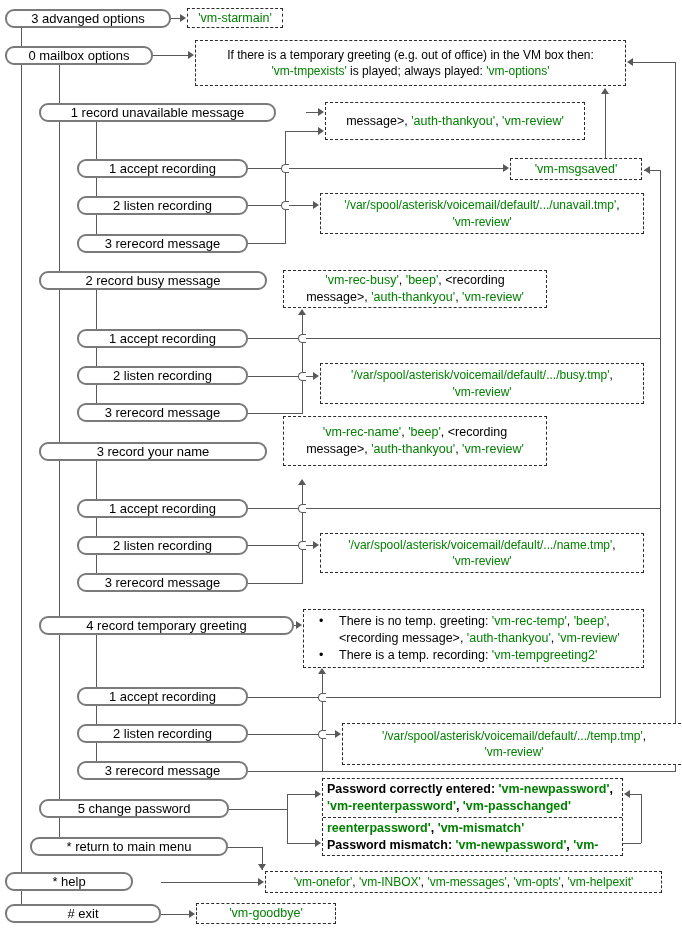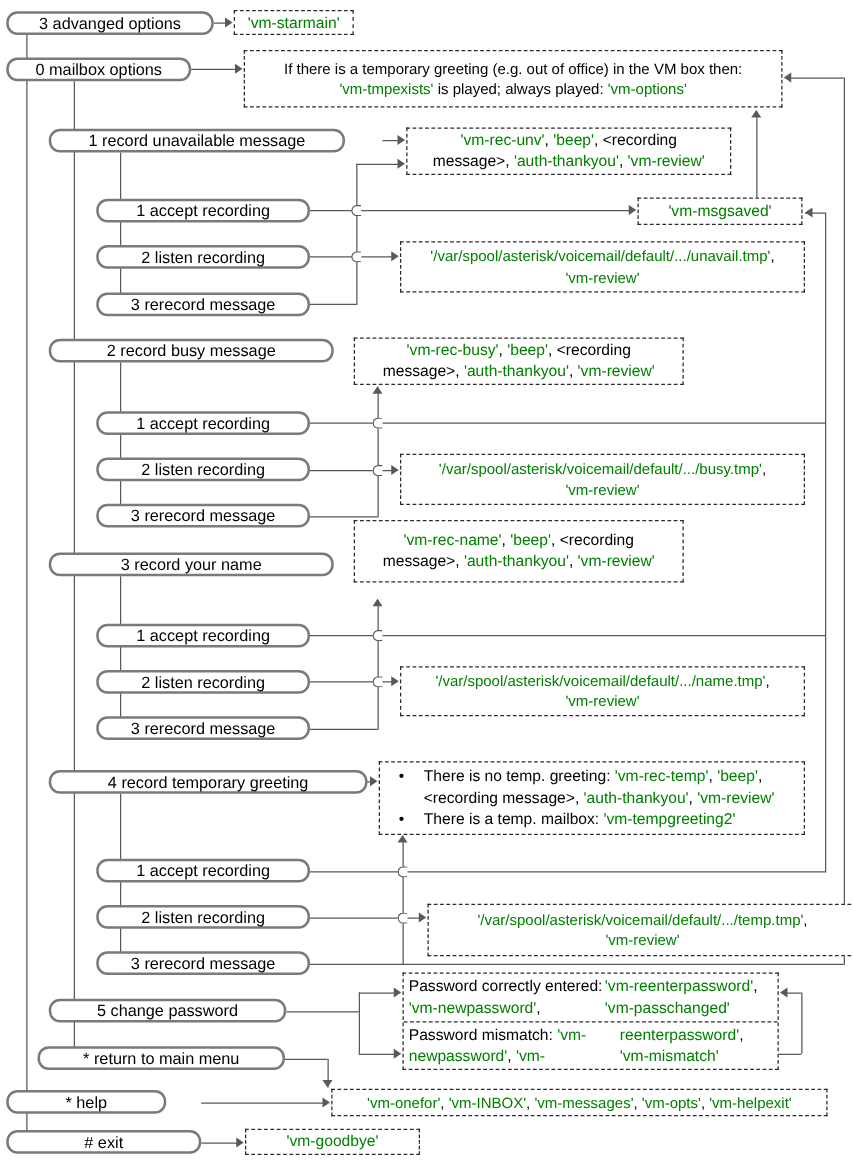--- a/index.html
+++ b/index.html
@@ -24,21 +24,21 @@
     display:flex;flex-direction:column;justify-content:center;
     font-size:12.5px;line-height:1.36;text-align:center;padding:1px 2px;
   }
   .fs12{font-size:12px;}
   .rl{display:block;}
   .sg-g{color:var(--green);}
   .sg-k{color:#000;}
   .sg-bu{position:absolute;left:13px;color:#000;}
   .box-tempbul{text-align:left;}
   .box-tempbul .rl{padding-left:33px;position:relative;}
-  .pwhalf{flex:1;display:flex;flex-direction:row;justify-content:center;text-align:left;padding:2px 4px;}
+  .pwhalf{flex:1;display:flex;flex-direction:column;justify-content:center;text-align:left;padding:2px 4px;font-weight:bold;}
   .pwhalf.top{border-bottom:1px dashed #2b2b2b;}
   
   .vline{position:absolute;width:1px;background:var(--line);z-index:1;}
   .hline{position:absolute;height:1px;background:var(--line);z-index:1;}
   .ar,.al,.au,.ad{position:absolute;width:0;height:0;border:4px solid transparent;z-index:2;}
   .ar{border-left:6px solid var(--line);border-right:none;}
   .al{border-right:6px solid var(--line);border-left:none;}
   .au{border-bottom:6px solid var(--line);border-top:none;}
   .ad{border-top:6px solid var(--line);border-bottom:none;}
   .hop{position:absolute;width:8px;height:9px;background:#fff;border:1.5px solid var(--line);
@@ -78,21 +78,20 @@
   <div class="mbox" style="left:5px;top:904px;width:156px"># exit</div>
 
   <div class="dbox" style="left:187px;top:8px;width:96px;height:20px">
       <div class="rl"><span class="sg-g">'vm-starmain'</span></div>
     </div>
   <div class="dbox fs12" style="left:195px;top:40px;width:431px;height:46px">
       <div class="rl"><span class="sg-k">If there is a temporary greeting (e.g. out of office) in the VM box then:</span></div>
       <div class="rl"><span class="sg-g">'vm-tmpexists'</span><span class="sg-k"> is played; always played: </span><span class="sg-g">'vm-options'</span></div>
     </div>
   <div class="dbox" style="left:325px;top:102px;width:260px;height:38px">
-      <div class="rl"><span class="sg-g">'vm-rec-unv'</span><span class="sg-k">, </span><span class="sg-g">'beep'</span><span class="sg-k">, &lt;recording</span></div>
       <div class="rl"><span class="sg-k">message&gt;, </span><span class="sg-g">'auth-thankyou'</span><span class="sg-k">, </span><span class="sg-g">'vm-review'</span></div>
     </div>
   <div class="dbox" style="left:510px;top:158px;width:132px;height:22px">
       <div class="rl"><span class="sg-g">'vm-msgsaved'</span></div>
     </div>
   <div class="dbox fs12" style="left:320px;top:193px;width:324px;height:41px">
       <div class="rl"><span class="sg-g">'/var/spool/asterisk/voicemail/default/.../unavail.tmp'</span><span class="sg-k">,</span></div>
       <div class="rl"><span class="sg-g">'vm-review'</span></div>
     </div>
 
@@ -110,35 +109,35 @@
       <div class="rl"><span class="sg-k">message&gt;, </span><span class="sg-g">'auth-thankyou'</span><span class="sg-k">, </span><span class="sg-g">'vm-review'</span></div>
     </div>
   <div class="dbox fs12" style="left:320px;top:533px;width:324px;height:40px">
       <div class="rl"><span class="sg-g">'/var/spool/asterisk/voicemail/default/.../name.tmp'</span><span class="sg-k">,</span></div>
       <div class="rl"><span class="sg-g">'vm-review'</span></div>
     </div>
 
   <div class="dbox box-tempbul" style="left:303px;top:609px;width:341px;height:59px">
       <div class="rl"><span class="sg-bu">•</span><span class="sg-k">There is no temp. greeting: </span><span class="sg-g">'vm-rec-temp'</span><span class="sg-k">, </span><span class="sg-g">'beep'</span><span class="sg-k">,</span></div>
       <div class="rl"><span class="sg-k">&lt;recording message&gt;, </span><span class="sg-g">'auth-thankyou'</span><span class="sg-k">, </span><span class="sg-g">'vm-review'</span></div>
-      <div class="rl"><span class="sg-bu">•</span><span class="sg-k">There is a temp. mailbox: </span><span class="sg-g">'vm-tempgreeting2'</span></div>
+      <div class="rl"><span class="sg-bu">•</span><span class="sg-k">There is a temp. recording: </span><span class="sg-g">'vm-tempgreeting2'</span></div>
     </div>
   <div class="dbox fs12" style="left:342px;top:723px;width:344px;height:42px">
       <div class="rl"><span class="sg-g">'/var/spool/asterisk/voicemail/default/.../temp.tmp'</span><span class="sg-k">,</span></div>
       <div class="rl"><span class="sg-g">'vm-review'</span></div>
     </div>
 
   <div class="dbox" style="left:322px;top:778px;width:301px;height:78px;padding:0">
     <div class="pwhalf top">
         <div class="rl"><span class="sg-k">Password correctly entered: </span><span class="sg-g">'vm-newpassword'</span><span class="sg-k">,</span></div>
         <div class="rl"><span class="sg-g">'vm-reenterpassword'</span><span class="sg-k">, </span><span class="sg-g">'vm-passchanged'</span></div>
       </div>
     <div class="pwhalf">
+        <div class="rl"><span class="sg-g">reenterpassword'</span><span class="sg-k">, </span><span class="sg-g">'vm-mismatch'</span></div>
         <div class="rl"><span class="sg-k">Password mismatch: </span><span class="sg-g">'vm-newpassword'</span><span class="sg-k">, </span><span class="sg-g">'vm-</span></div>
-        <div class="rl"><span class="sg-g">reenterpassword'</span><span class="sg-k">, </span><span class="sg-g">'vm-mismatch'</span></div>
       </div>
   </div>
 
   <div class="dbox" style="left:196px;top:903px;width:140px;height:21px">
       <div class="rl"><span class="sg-g">'vm-goodbye'</span></div>
     </div>
   <div class="dbox fs12" style="left:265px;top:871px;width:397px;height:22px">
       <div class="rl"><span class="sg-g">'vm-onefor'</span><span class="sg-k">, </span><span class="sg-g">'vm-INBOX'</span><span class="sg-k">, </span><span class="sg-g">'vm-messages'</span><span class="sg-k">, </span><span class="sg-g">'vm-opts'</span><span class="sg-k">, </span><span class="sg-g">'vm-helpexit'</span></div>
     </div>
 

